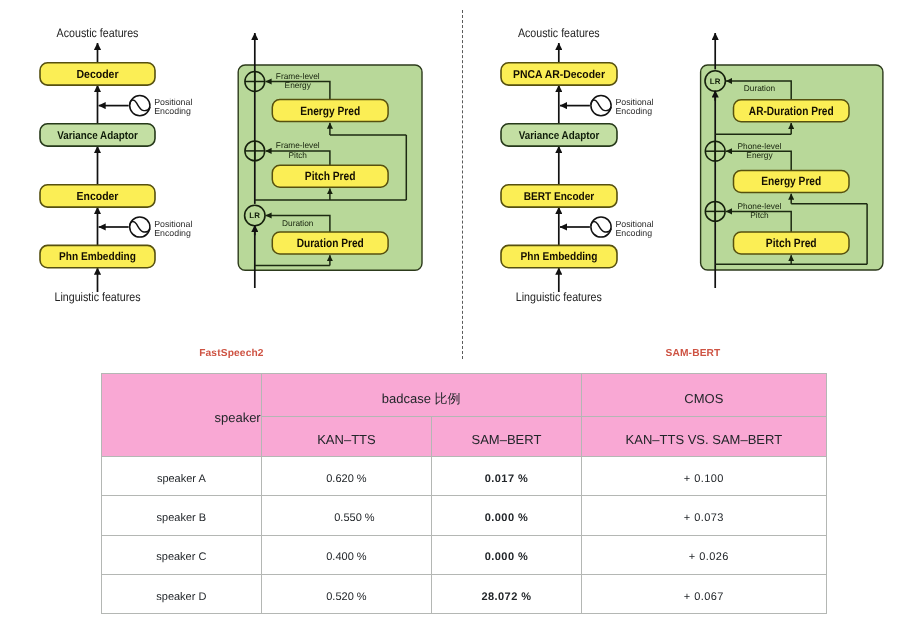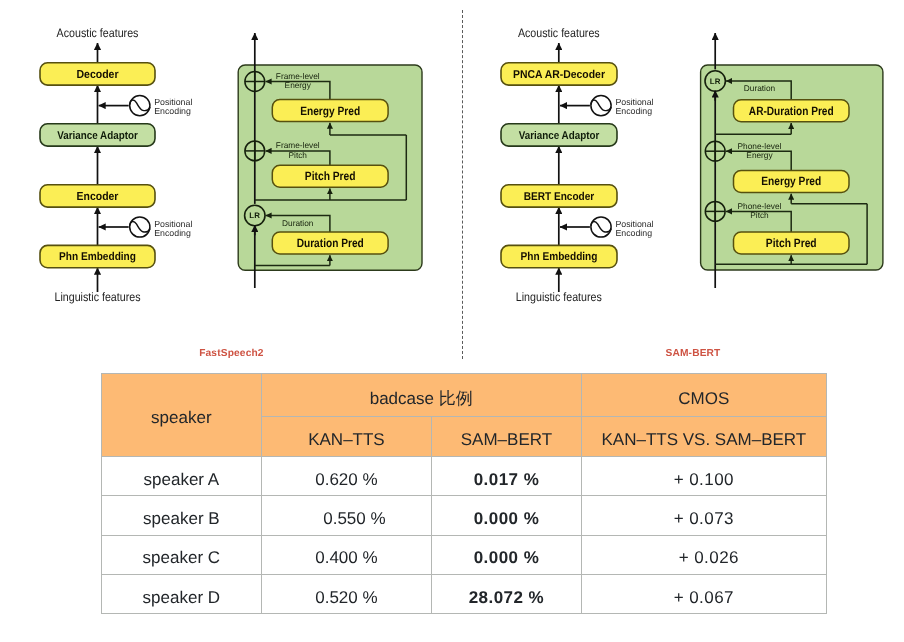--- a/index.html
+++ b/index.html
@@ -24,23 +24,23 @@
   .lrtxt    { font-family:"Liberation Sans", sans-serif; font-size:7.9px; font-weight:bold; fill:#111d09; text-anchor:middle; dominant-baseline:middle; letter-spacing:0.2px;}
   .caption  { font-family:"Liberation Sans", sans-serif; font-size:10.2px; font-weight:bold; text-anchor:middle; letter-spacing:0.15px; }
 
   
   table.cmp {
     position:absolute; border-collapse:collapse; table-layout:fixed;
     font-family:"Liberation Sans", sans-serif;
   }
   table.cmp td {
     border:1px solid #b4b7b4; line-height:1; text-align:center; vertical-align:middle;
-    color:#22262a; font-size:17px; padding:0; position:relative;
+    color:#22262a; font-size:11px; padding:0; position:relative;
   }
-  table.cmp td.hd { background:#fdba74; font-size:17px; }
+  table.cmp td.hd { background:#f9a8d4; font-size:13px; }
   table.cmp td.b  { font-weight:bold; letter-spacing:0.45px; }
   table.cmp td > span { display:block; transform:translateY(3px); }
   table.cmp td.m  { font-weight:500; letter-spacing:0.45px; }
 </style>
 </head>
 <body>
 
 <div class="stage">
 
   <svg class="diagram" viewBox="0 0 904 365" xmlns="http://www.w3.org/2000/svg">
@@ -243,21 +243,21 @@
 
   <table class="cmp" style="left:101px; top:372.8px; width:725px;">
     <colgroup>
       <col style="width:159.7px">
         <col style="width:170.5px">
         <col style="width:149.5px">
         <col style="width:245.3px">
     </colgroup>
     <tbody id="table-body">
         <tr>
-          <td class="hd" rowspan="2" colspan="1" style="height: 82px;">
+          <td class="hd" rowspan="2" colspan="1" style="height: 82px; text-align: right;">
             <span>speaker</span>
           </td>
           <td class="hd" rowspan="1" colspan="2" style="height: 42.6px;">
             <span>badcase 比例</span>
           </td>
           <td class="hd" rowspan="1" colspan="1" style="height: 42.6px;">
             <span>CMOS</span>
           </td>
         </tr>
         <tr>

